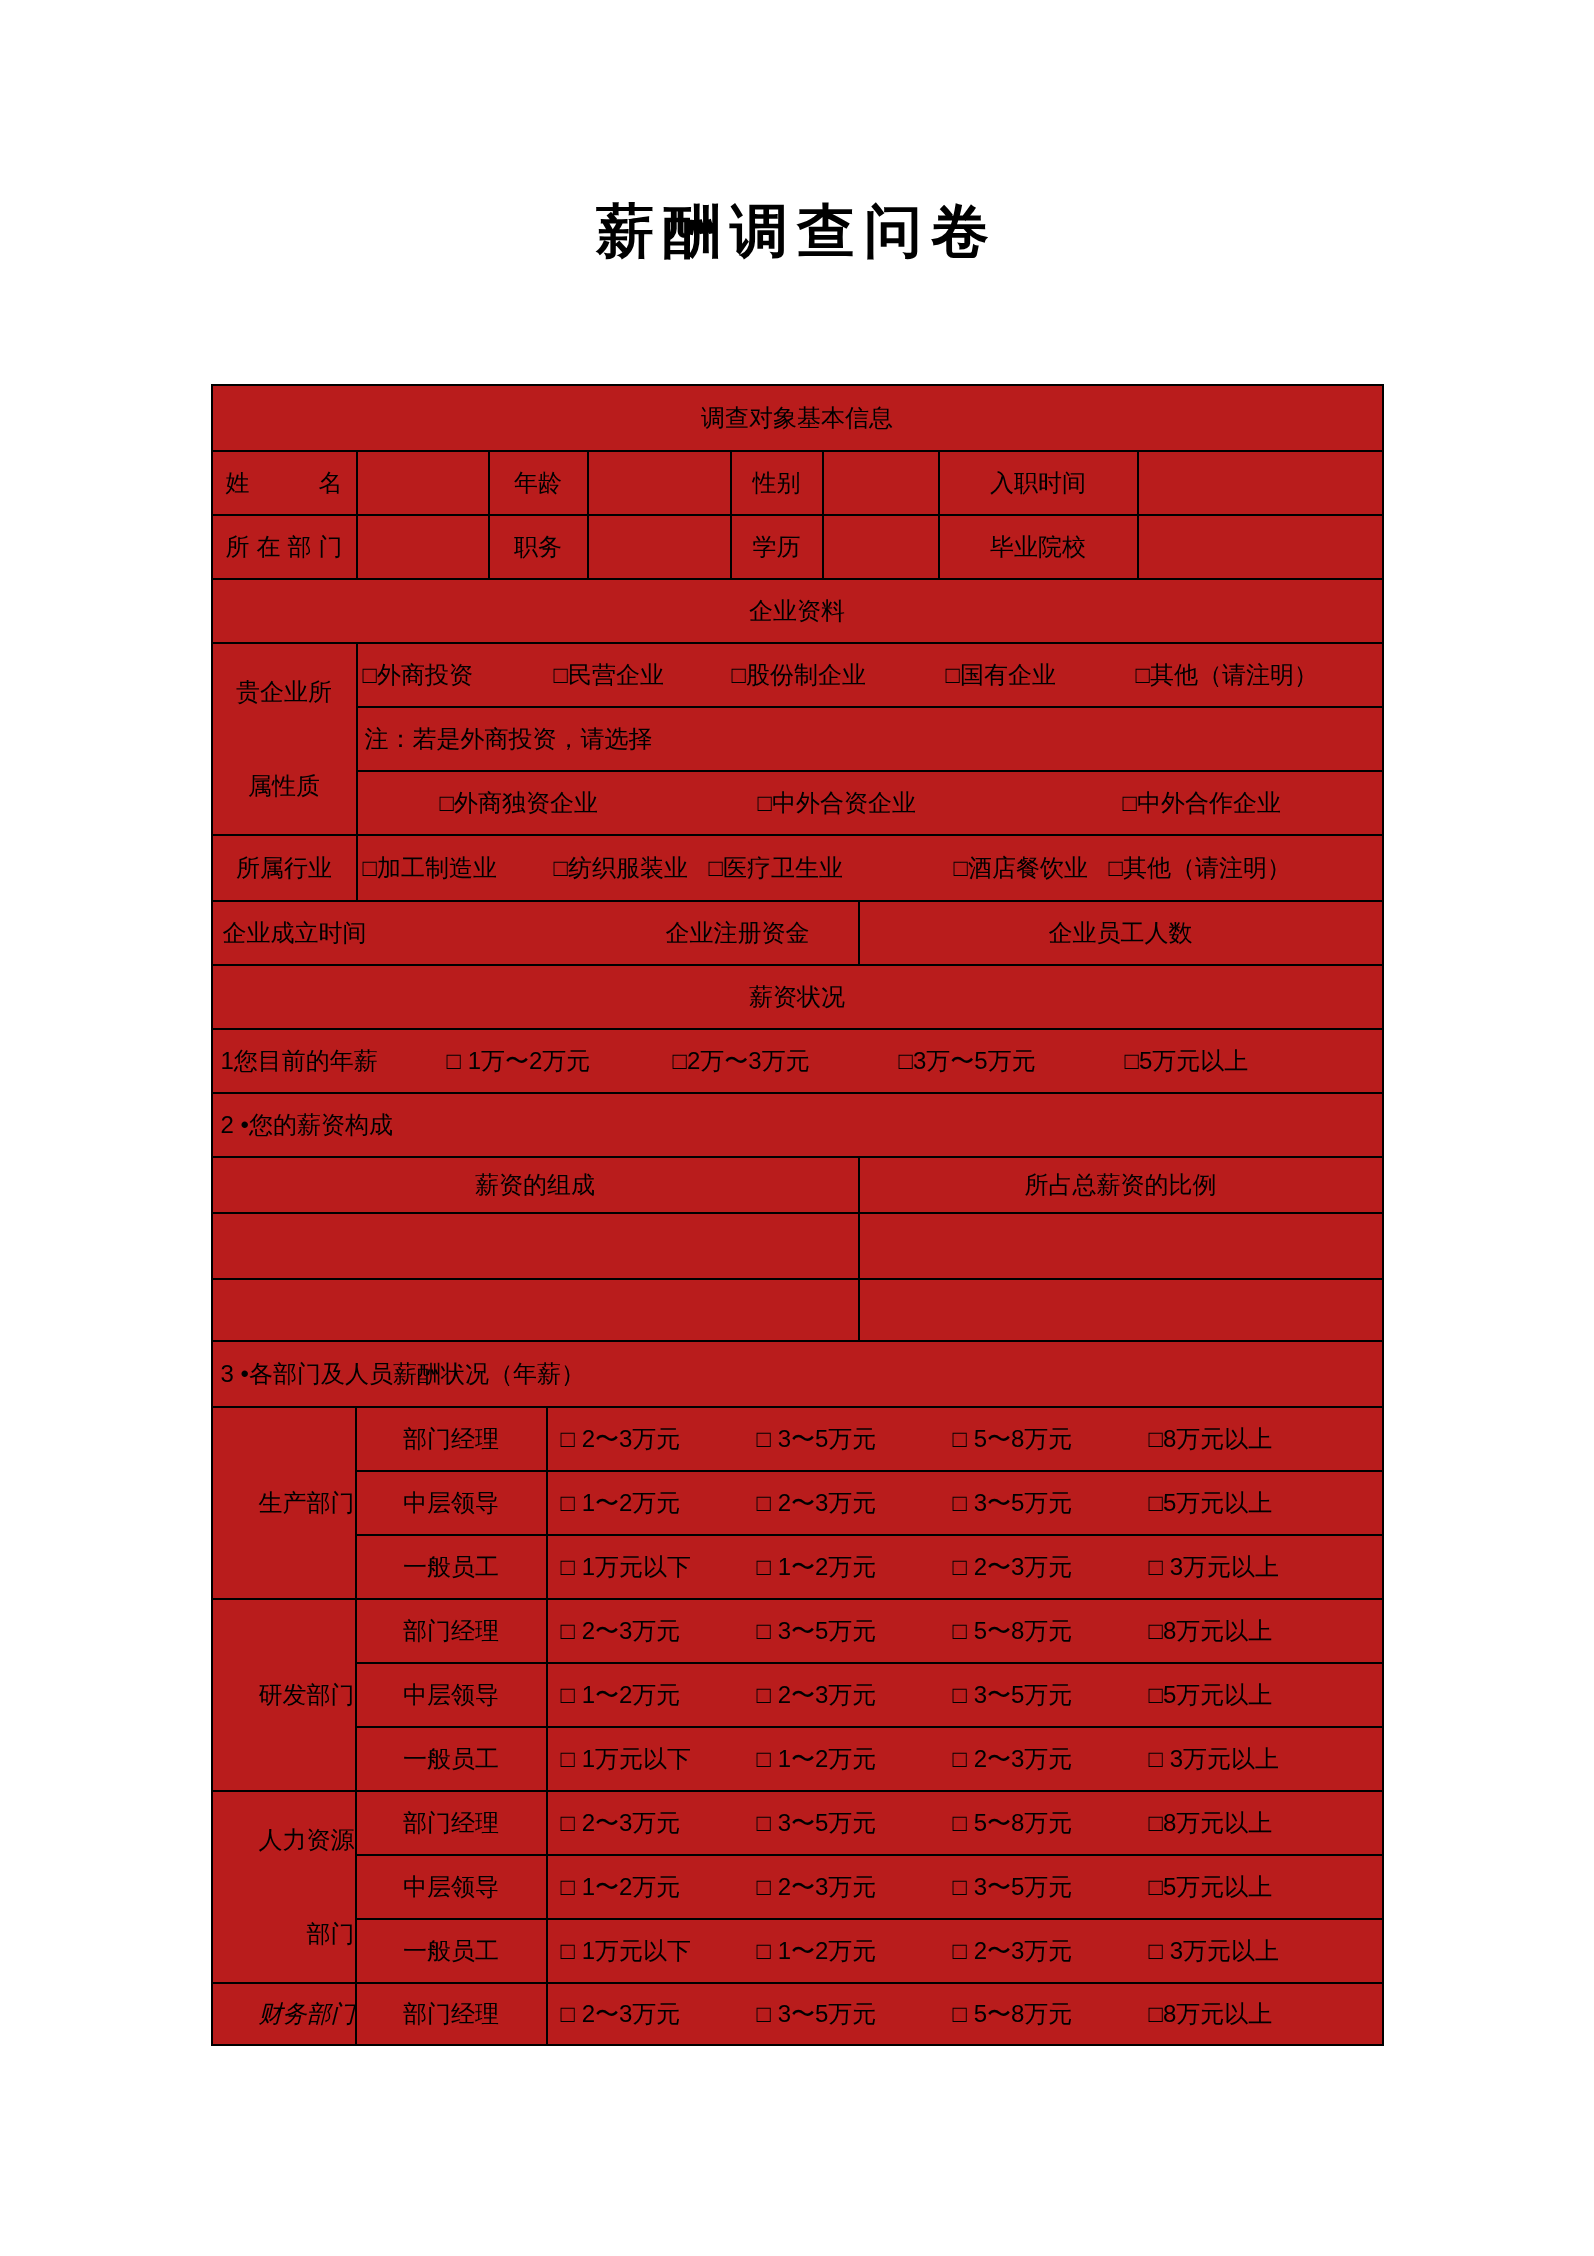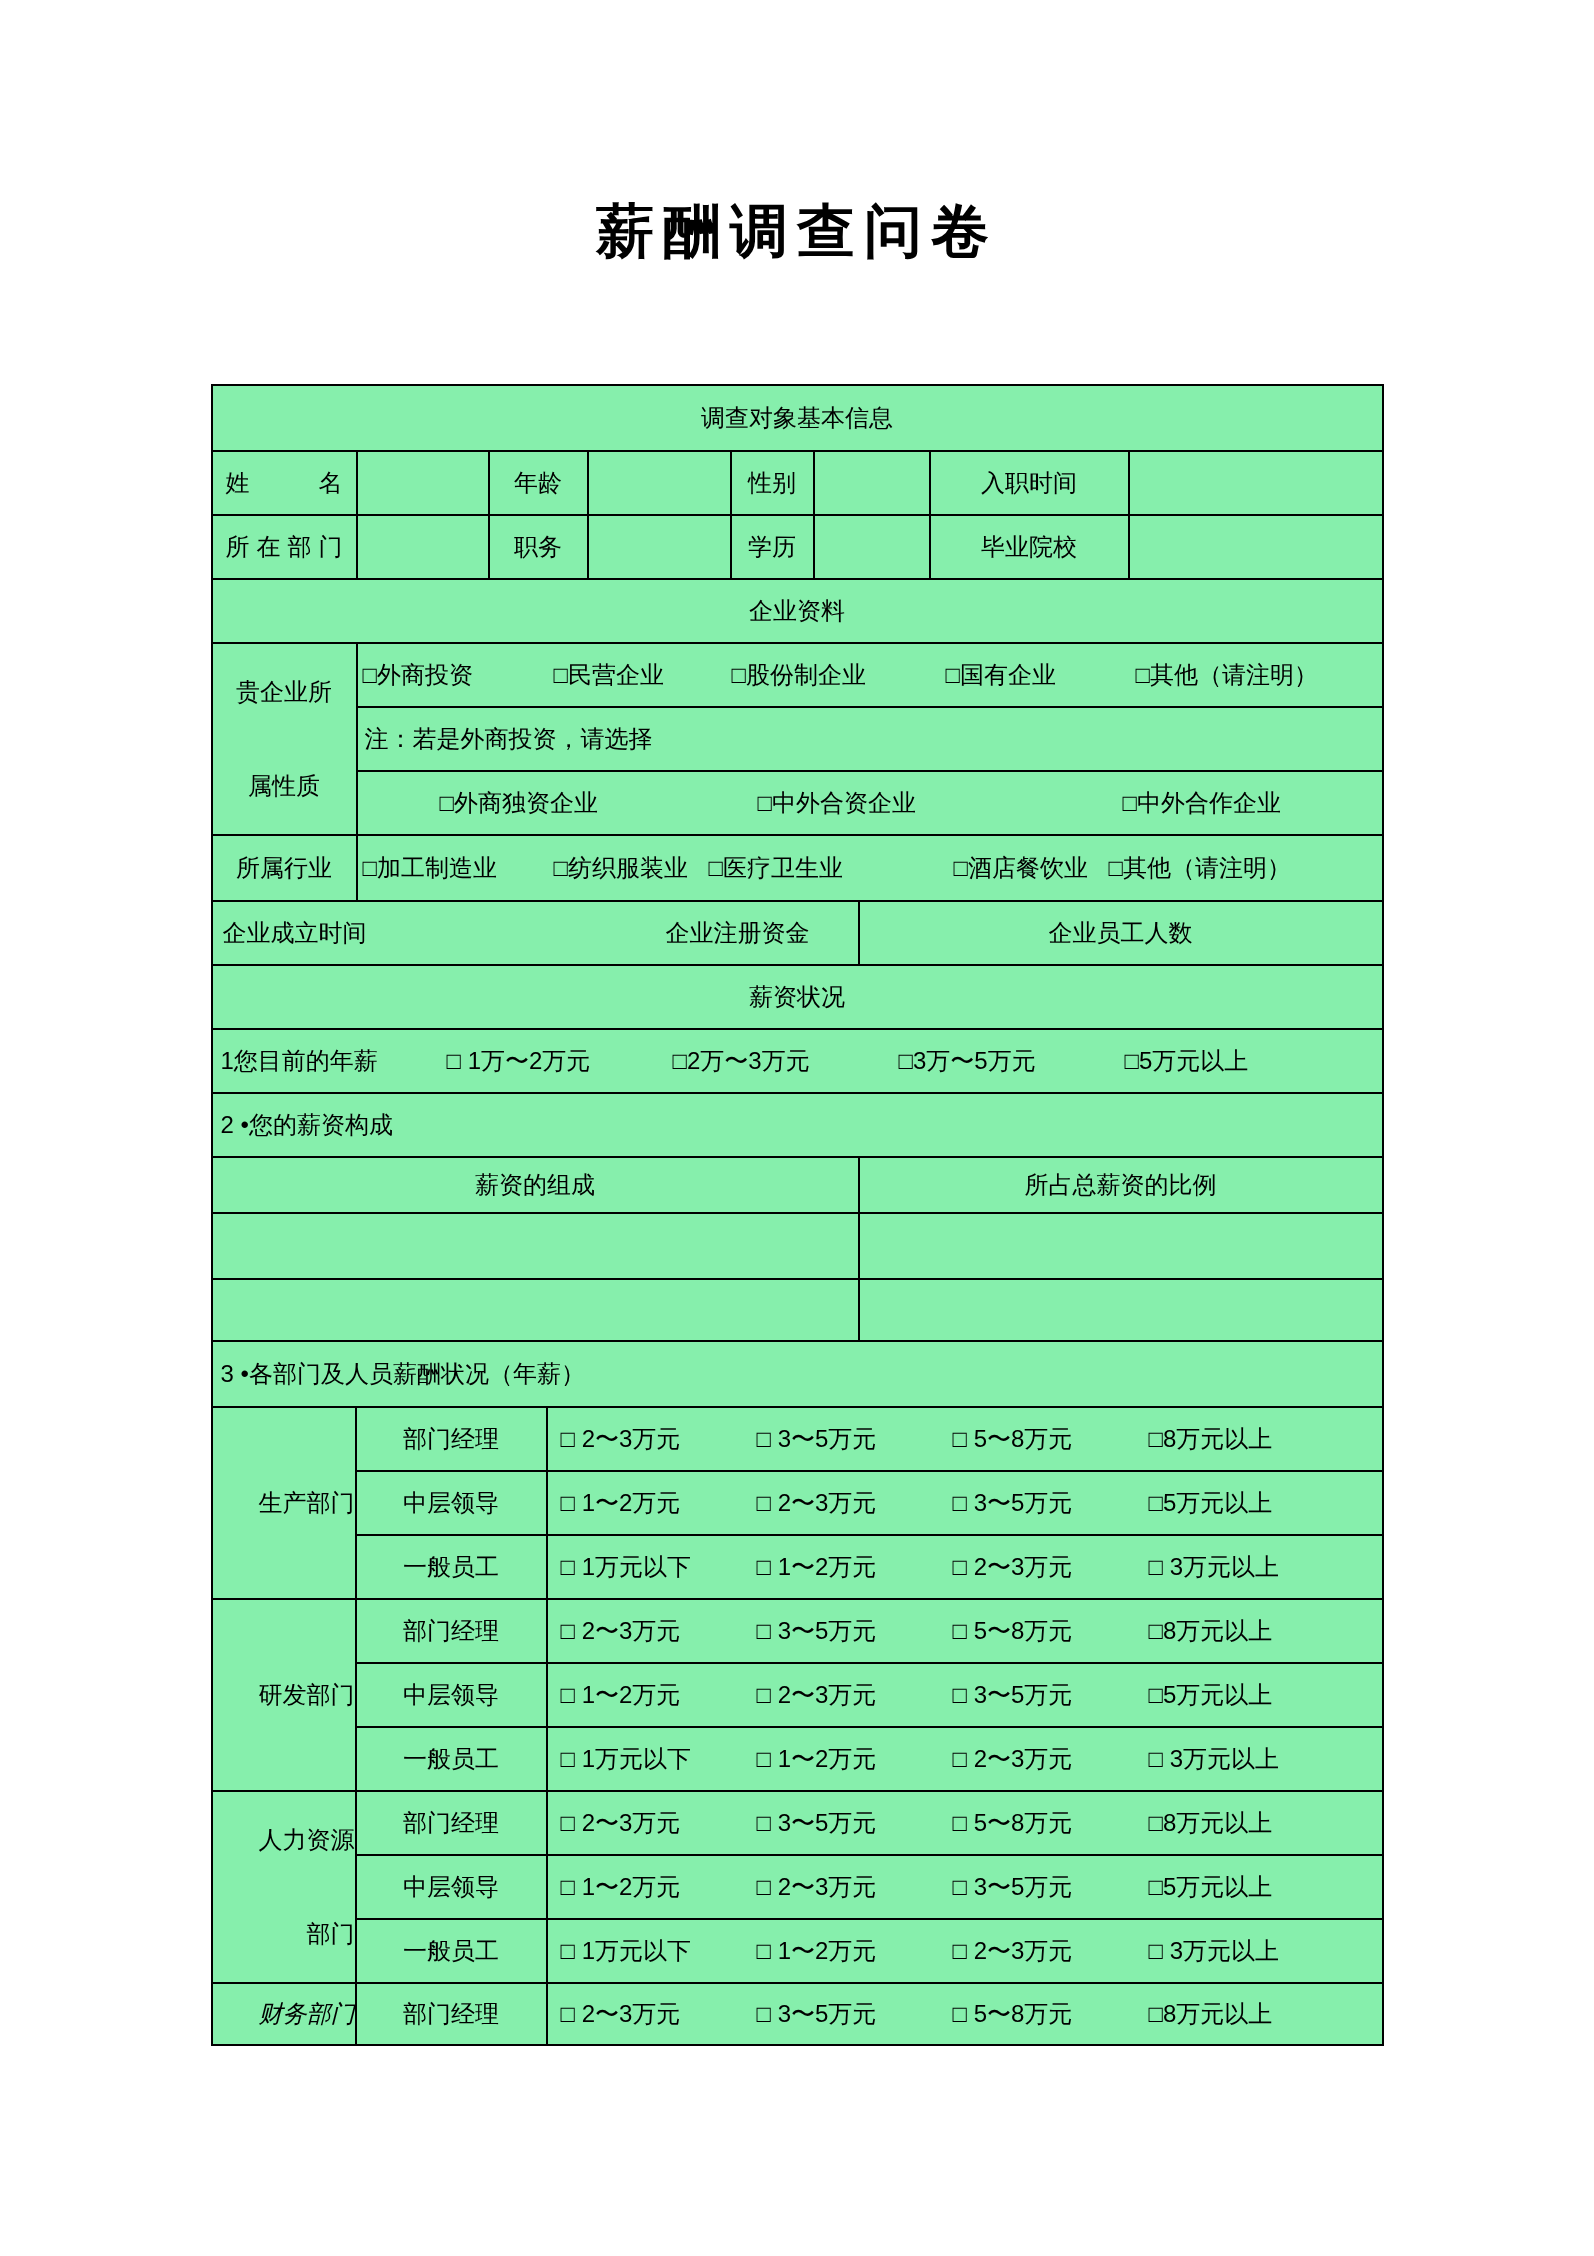--- a/index.html
+++ b/index.html
@@ -8,34 +8,34 @@
     font-family:"Liberation Sans", sans-serif; font-size:24px;
     position:relative; overflow:hidden;
   }
   .doc-title {
     padding-top:202px; text-align:center;
     font-size:58px; font-weight:bold; letter-spacing:9px; line-height:1;
   }
   .form {
     width:1173px; margin:124px auto 0;
     border:2px solid #000; box-sizing:border-box;
-    background:#86efac;
+    background:#b91c1c;
   }
   .row { display:flex; align-items:stretch; box-sizing:border-box; height:64px; }
   .form > div + div { border-top:2px solid #000; }
   .c { display:flex; align-items:center; box-sizing:border-box; min-width:0; }
   .c + .c { border-left:2px solid #000; }
   .center { justify-content:center; text-align:center; }
   .hdr { justify-content:center; }
   
   .w-lab1 { width:143px; }
   .w-val1 { width:112px; }
   .w-lab2 { width:99px;margin-left:20px;  }
   .w-val2 { width:143px; }
-  .w-lab3 { width:83px;  }
+  .w-lab3 { width:92px;  }
   .w-val3 { width:116px; }
   .w-lab4 { width:199px; }
   .w-rest { flex:1; }
   .jlabel { display:block; width:100%; box-sizing:border-box; padding:0 13px;
             text-align:justify; text-align-last:justify; }
   
   .group { display:flex; box-sizing:border-box; }
   .g-label {
     width:143px; box-sizing:border-box; display:flex; flex-direction:column;
     justify-content:center; align-items:center; line-height:94px;

